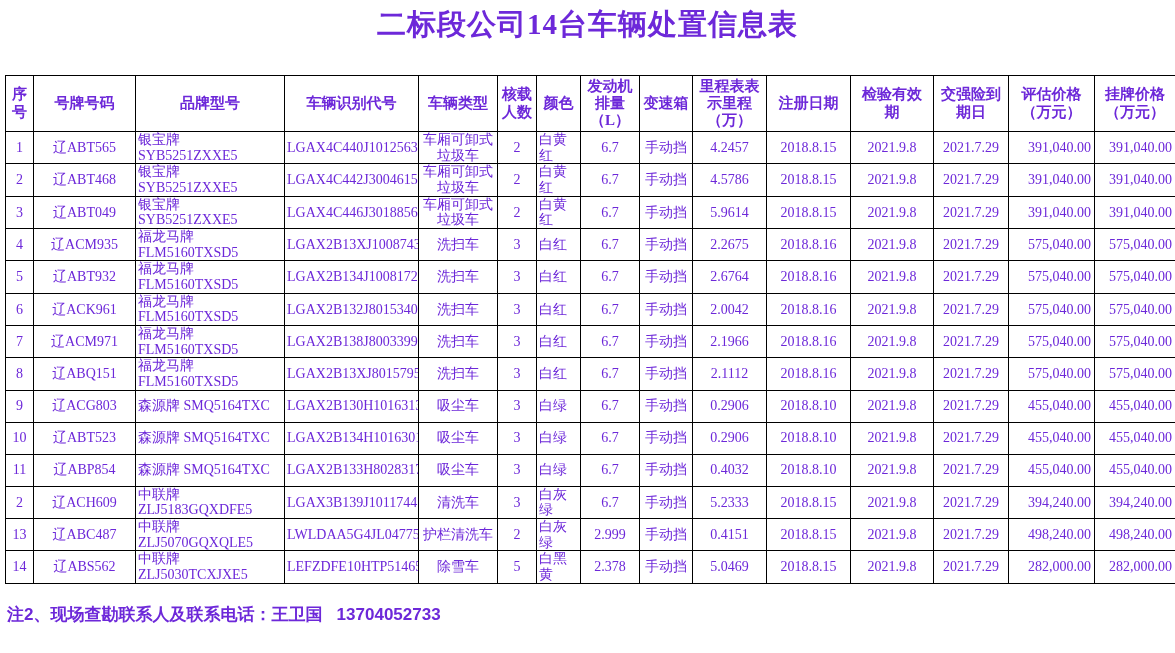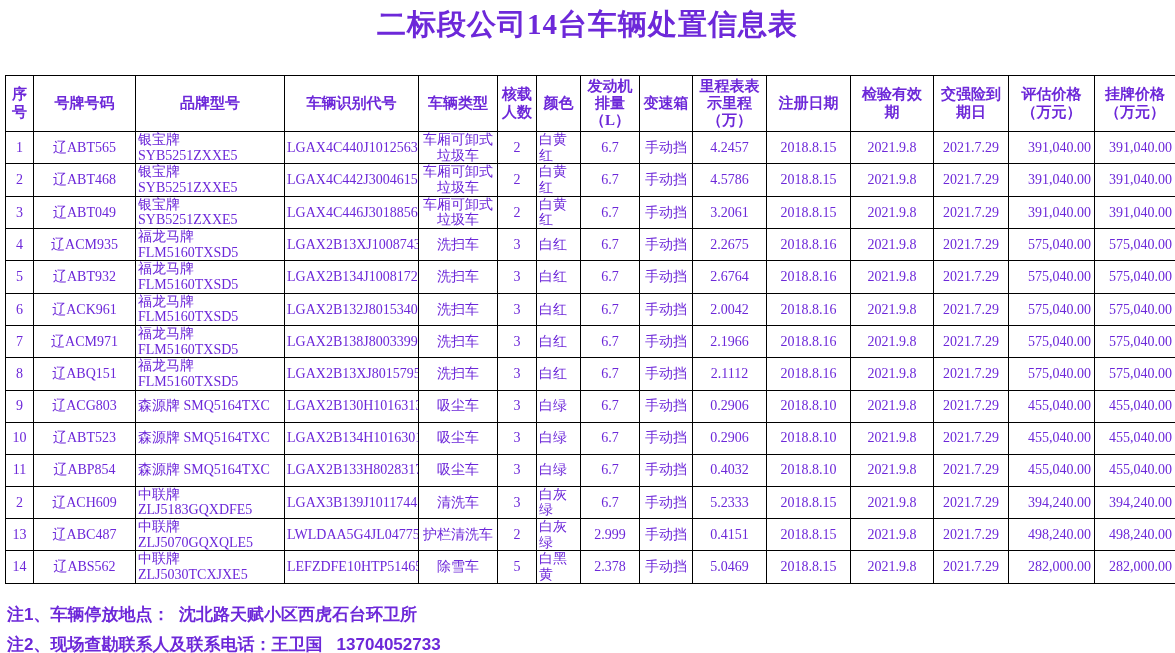--- a/index.html
+++ b/index.html
@@ -156,21 +156,21 @@
           <td>3</td>
           <td>辽ABT049</td>
           <td>银宝牌  SYB5251ZXXE5</td>
           <td>LGAX4C446J3018856</td>
           <td>车厢可卸式
 垃圾车</td>
           <td>2</td>
           <td>白黄红</td>
           <td>6.7</td>
           <td>手动挡</td>
-          <td>3.2061</td>
+          <td>5.9614</td>
           <td>2018.8.15</td>
           <td>2021.9.8</td>
           <td>2021.7.29</td>
           <td>391,040.00</td>
           <td>391,040.00</td>
         </tr>
         <tr>
           <td>4</td>
           <td>辽ACM935</td>
           <td>福龙马牌
@@ -362,17 +362,16 @@
           <td>2018.8.15</td>
           <td>2021.9.8</td>
           <td>2021.7.29</td>
           <td>282,000.00</td>
           <td>282,000.00</td>
         </tr>
       </tbody>
   </table>
 
   <div class="notes">
-    <div class="note">注1、车辆停放地点：  沈北路天赋小区西虎石台环卫所</div>
     <div class="note">注2、现场查勘联系人及联系电话：王卫国   13704052733</div>
   </div>
 
 </div>
 
 </body></html>

